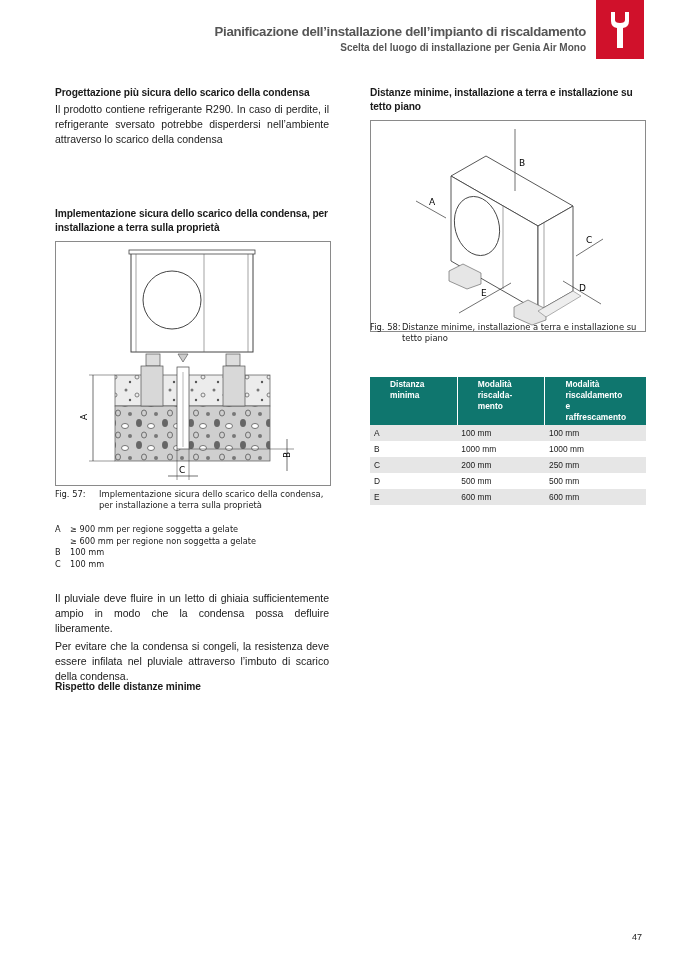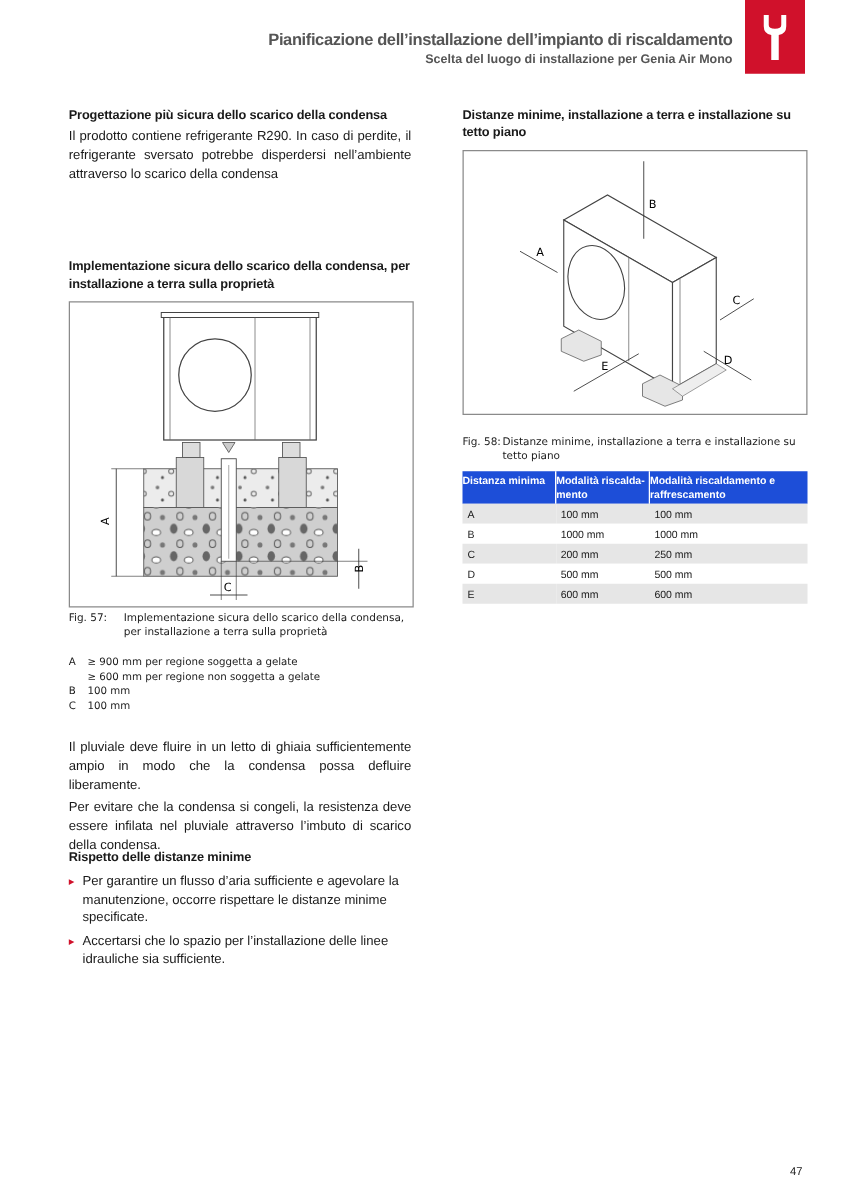--- a/index.html
+++ b/index.html
@@ -26,21 +26,21 @@
   .legend { position:absolute; left:55px; top:524px; font-size:8.2px; line-height:11.5px; }
   .legend .row { display:flex; }
   .legend .k { width:15px; flex:none; }
 
   ul.bul { list-style:none; padding:0; margin:4px 0 0 0; }
   ul.bul li { position:relative; padding-left:11px; font-size:10.5px; line-height:14.5px; margin-bottom:4px; }
   ul.bul li::before { content:"\25B8"; position:absolute; left:0; top:0; color:#d0112b; font-size:9px; }
 
   table.dist { position:absolute; left:370px; top:377px; width:276px; border-collapse:collapse;
                font-family:"Liberation Sans", sans-serif; font-size:8.4px; }
-  table.dist th { background:#1d4ed8; color:#fff; text-align:left; font-weight:bold; padding:2px 0;
+  table.dist th { background:#0f766e; color:#fff; text-align:left; font-weight:bold; padding:2px 20px;
                   line-height:11px; vertical-align:top; border-right:1px solid #fff; }
   table.dist th:last-child { border-right:none; }
   table.dist td { padding:2px 4px; height:12px; line-height:12px; }
   table.dist tr:nth-child(odd) td { background:#e6e6e6; }
   table.dist tr:nth-child(even) td { background:#fff; }
 
   .pagenum { position:absolute; left:632px; top:932px; font-size:9px; font-family:"Liberation Sans", sans-serif; }
 </style>
 </head>
 <body>
@@ -134,24 +134,20 @@
   </div>
 </div>
 
 <div class="col left" style="top:591px;">
   <p>Il pluviale deve fluire in un letto di ghiaia sufficientemente ampio in modo che la condensa possa defluire liberamente.</p>
   <p>Per evitare che la condensa si congeli, la resistenza deve essere infilata nel pluviale attraverso l’imbuto di scarico della condensa.</p>
 </div>
 
 <div class="col left" style="top:680px;">
   <h3>Rispetto delle distanze minime</h3>
-  <ul class="bul">
-    <li>Per garantire un flusso d’aria sufficiente e agevolare la manutenzione, occorre rispettare le distanze minime specificate.</li>
-    <li>Accertarsi che lo spazio per l’installazione delle linee idrauliche sia sufficiente.</li>
-  </ul>
 </div>
 
 <div class="col right" style="top:86px;">
   <h3>Distanze minime, installazione a terra e installazione su tetto piano</h3>
 </div>
 
 <div class="fig-box" style="left:370px; top:120px; width:274px; height:210px;">
   <svg width="274" height="210" viewBox="0 0 274 210">
 
     <path d="M80 55 L115 35 L202 85 L167 105 Z" fill="#fff" stroke="#444" stroke-width="0.9"></path>
@@ -170,21 +166,21 @@
     <line x1="45" y1="80" x2="75" y2="97" stroke="#333" stroke-width="0.7"></line>
     <text x="58" y="84" font-size="9" font-family="DejaVu Sans, sans-serif">A</text>
     <line x1="205" y1="135" x2="232" y2="118" stroke="#333" stroke-width="0.7"></line>
     <text x="215" y="122" font-size="9" font-family="DejaVu Sans, sans-serif">C</text>
     <line x1="192" y1="160" x2="230" y2="183" stroke="#333" stroke-width="0.7"></line>
     <text x="208" y="170" font-size="9" font-family="DejaVu Sans, sans-serif">D</text>
     <line x1="88" y1="192" x2="140" y2="162" stroke="#333" stroke-width="0.7"></line>
     <text x="110" y="175" font-size="9" font-family="DejaVu Sans, sans-serif">E</text>
   </svg>
 </div>
-<div class="caption" style="left:370px; top:348px; width:276px;justify-content:space-between;">
+<div class="caption" style="left:370px; top:322px; width:276px;justify-content:space-between;">
   <span class="num">Fig. 58:</span>
   <span>Distanze minime, installazione a terra e installazione su tetto piano</span>
 </div>
 
 <table class="dist">
   <thead>
     <tr>
       <th style="width:74px;">Distanza minima</th>
       <th style="width:74px;">Modalità riscalda-mento</th>
       <th>Modalità riscaldamento e raffrescamento</th>

